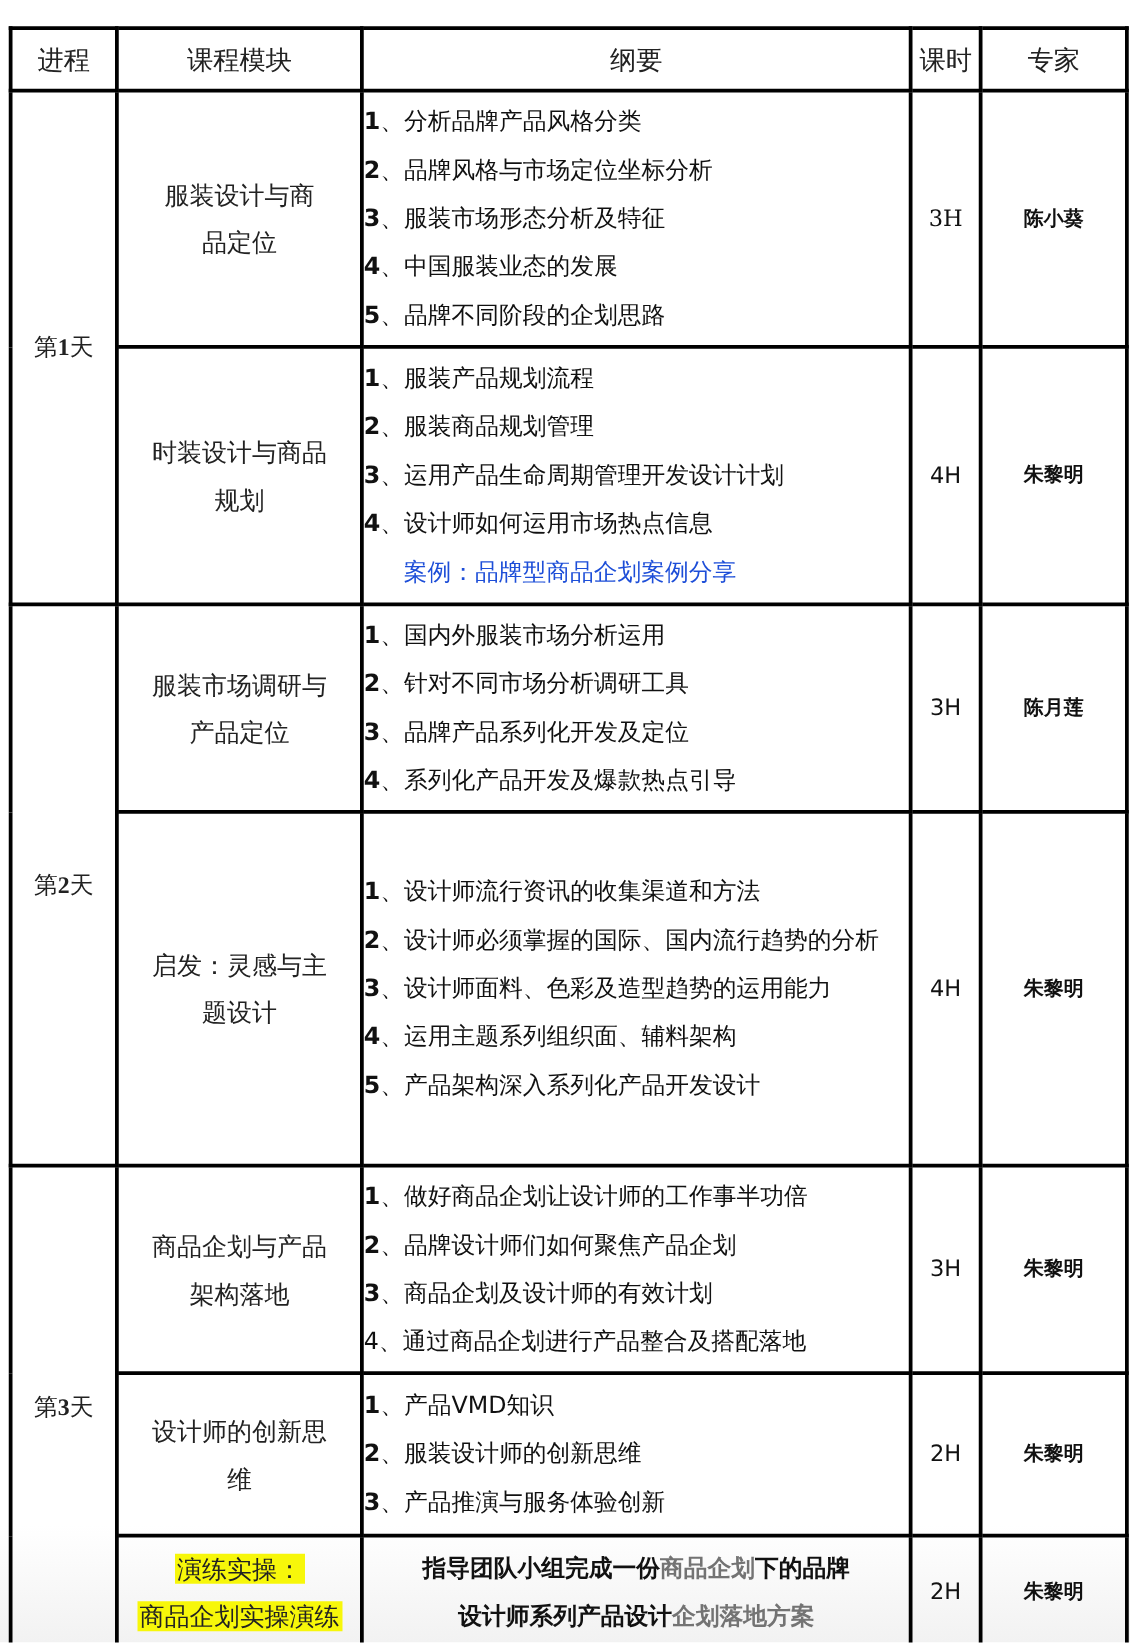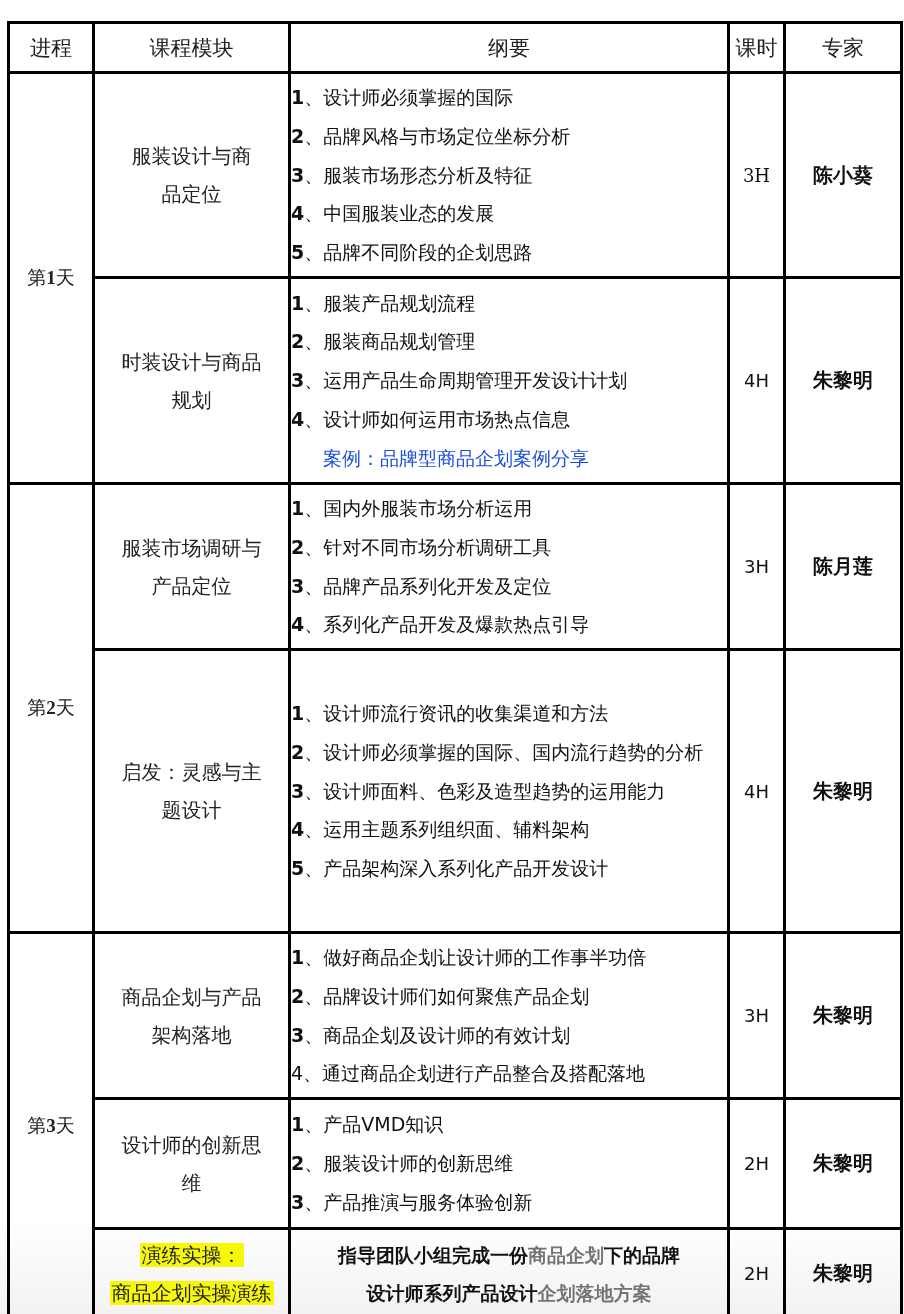--- a/index.html
+++ b/index.html
@@ -30,21 +30,21 @@
   .module-highlight { display: inline-block; line-height: 36px; }
   .module-highlight span { background: #f7f70a; padding: 0 2px; }
   .outline { padding: 4px 10px 4px 10px; font-size: 19px; line-height: 38.8px; color: #111; }
   .outline .item { white-space: normal; }
   .outline .item b { font-weight: bold; }
   .outline .red { color: #1d4ed8; margin-left: 32px; }
   .outline.practice { text-align: center; font-weight: bold; line-height: 38px; font-size: 19px; }
   .outline.practice .green { color: #737373; }
   .hours { text-align: center; font-weight: normal; font-size: 18px; }
   .hours.serif { font-family: "DejaVu Serif", "Liberation Serif", serif; }
-  .expert { text-align: center; font-weight: bold; font-size: 20px; }
+  .expert { text-align: center; font-weight: bold; font-size: 16px; }
   tr.r1 { height: 205px; }
   tr.r2 { height: 206px; }
   tr.r3 { height: 166px; }
   tr.r4 { height: 283px; }
   tr.r5 { height: 166px; }
   tr.r6 { height: 130px; padding-left: 35px; }
   tr.r7 { height: 90px; }
 </style>
 </head>
 <body>
@@ -72,21 +72,21 @@
 
     <tr class="r1">
       <td class="day" rowspan="2">
         <span>第</span><b>1</b><span>天</span>
       </td>
       <td class="module">
         <div>服装设计与商</div>
           <div>品定位</div>
       </td>
       <td class="outline">
-        <div class="item"><b>1</b><span>、设计师必须掌握的国际</span></div>
+        <div class="item"><b>1</b><span>、分析品牌产品风格分类</span></div>
         <div class="item"><b>2</b><span>、品牌风格与市场定位坐标分析</span></div>
         <div class="item"><b>3</b><span>、服装市场形态分析及特征</span></div>
         <div class="item"><b>4</b><span>、中国服装业态的发展</span></div>
         <div class="item"><b>5</b><span>、品牌不同阶段的企划思路</span></div>
       </td>
       <td class="hours serif">3H</td>
       <td class="expert">陈小葵</td>
     </tr>
 
     <tr class="r2">

